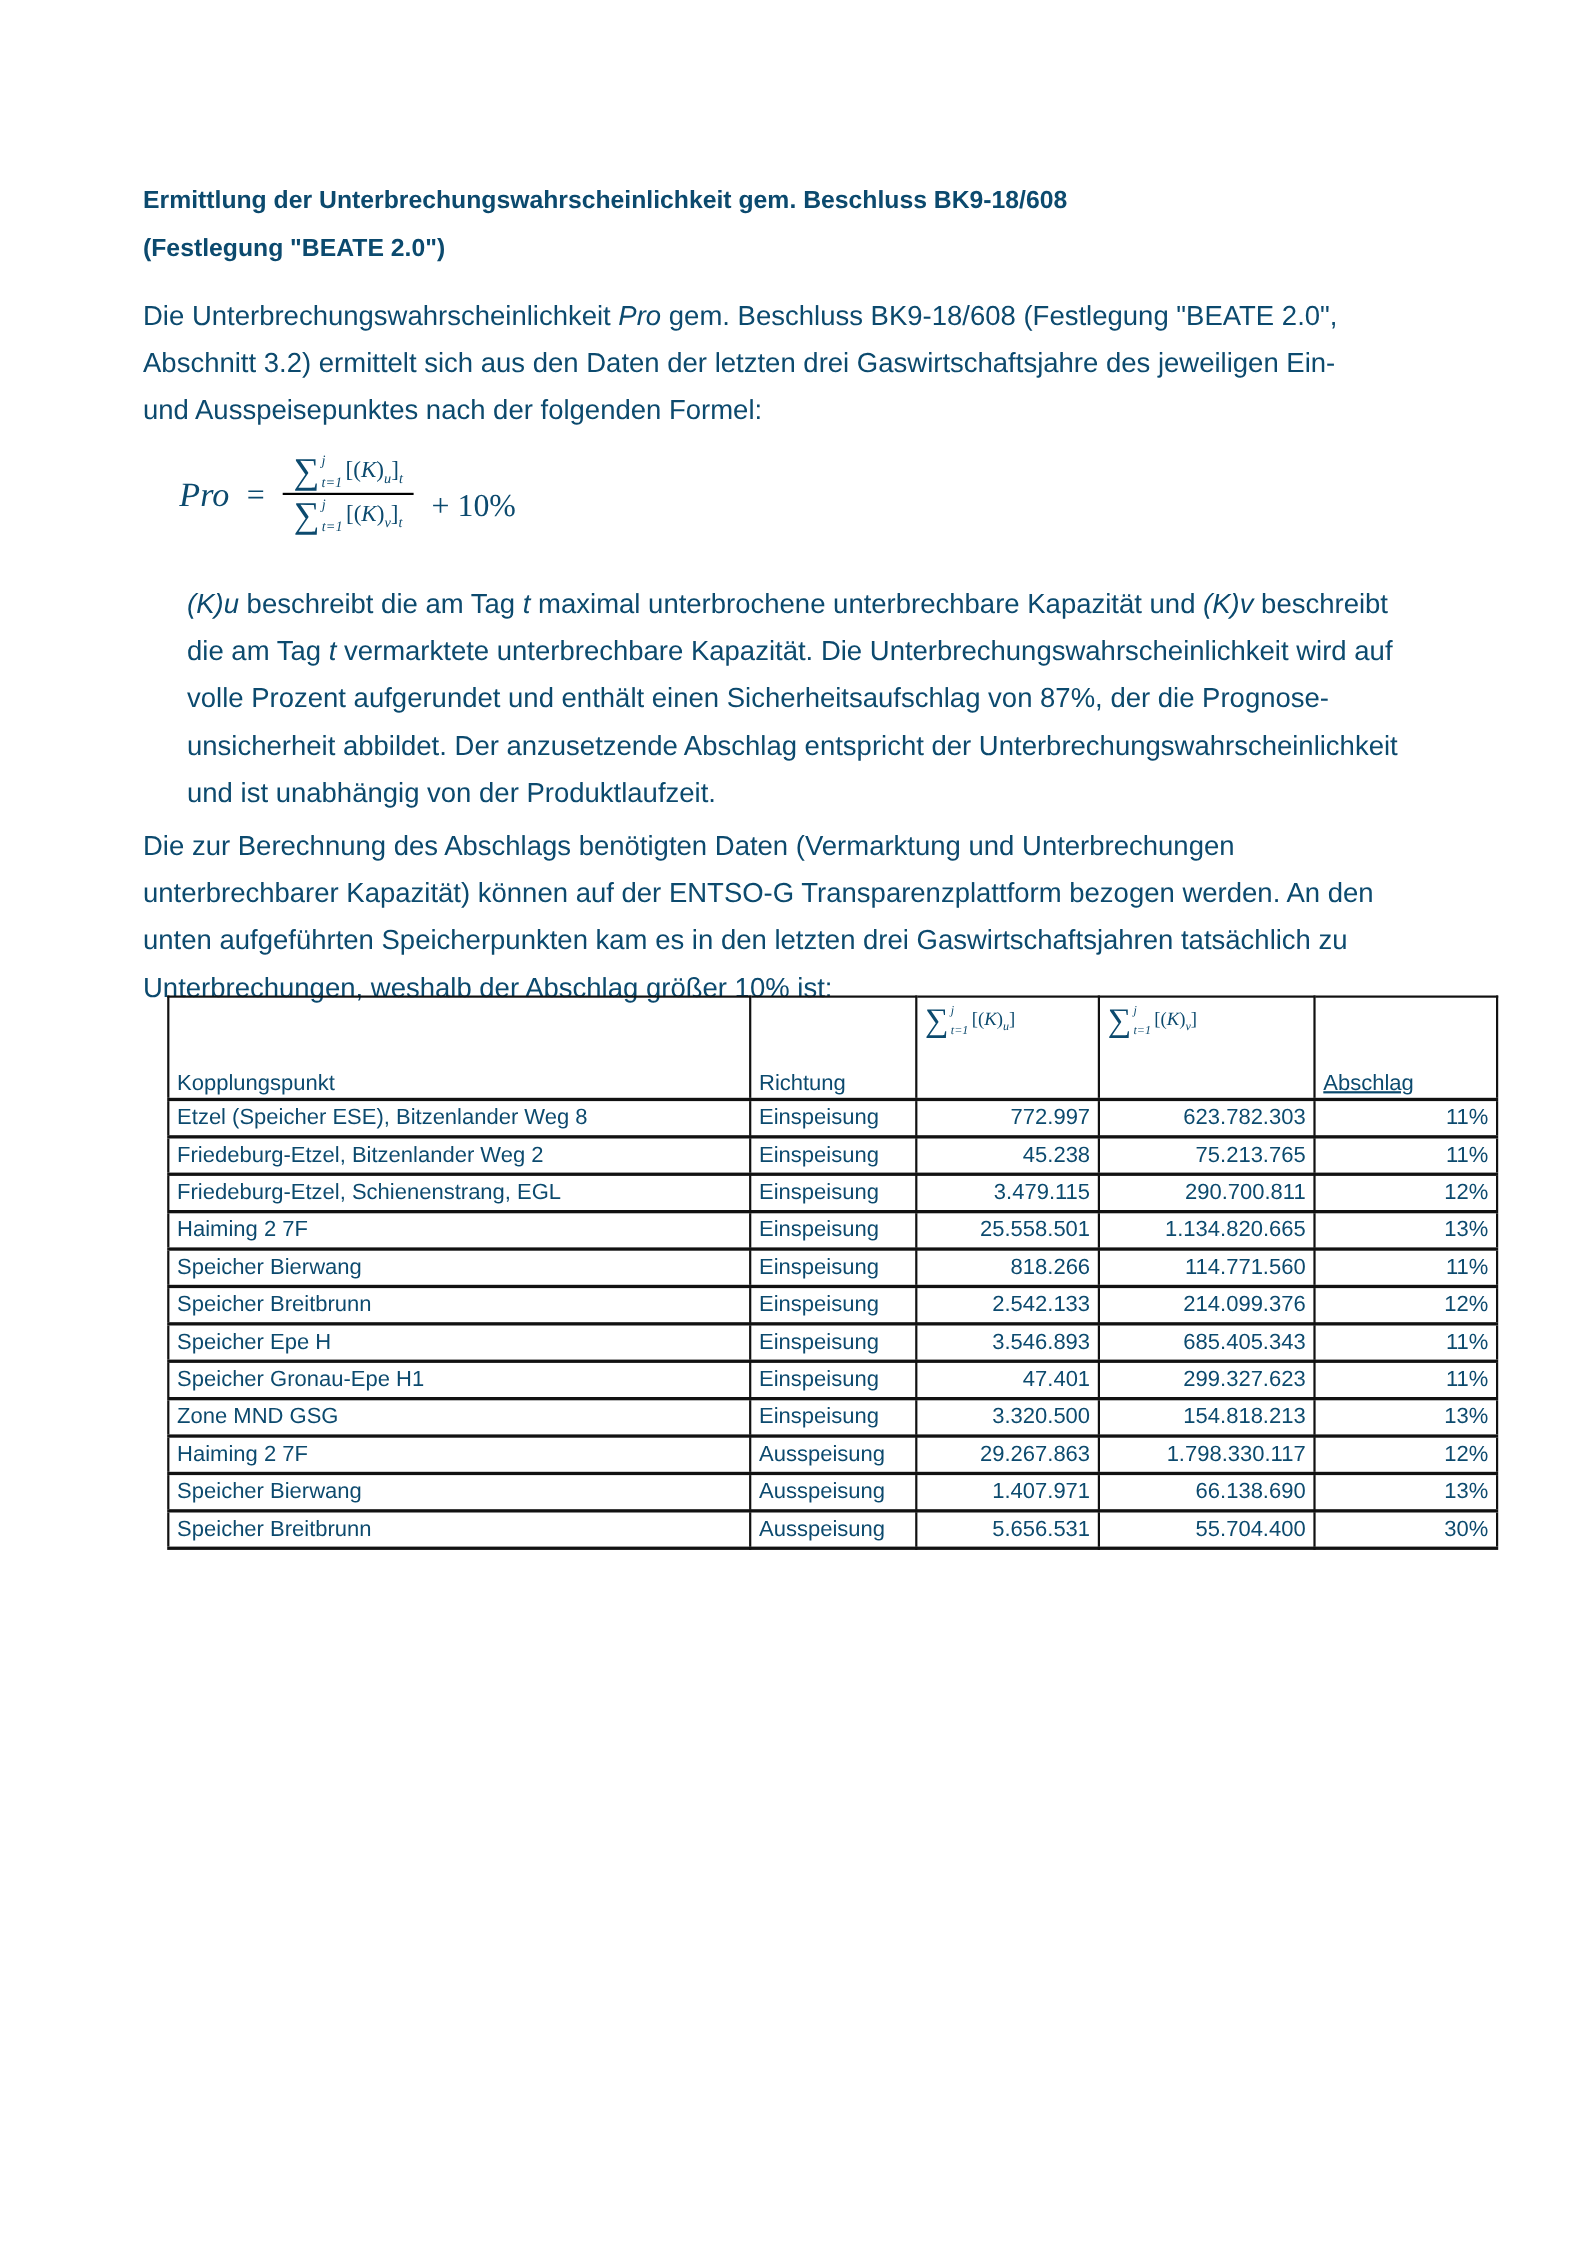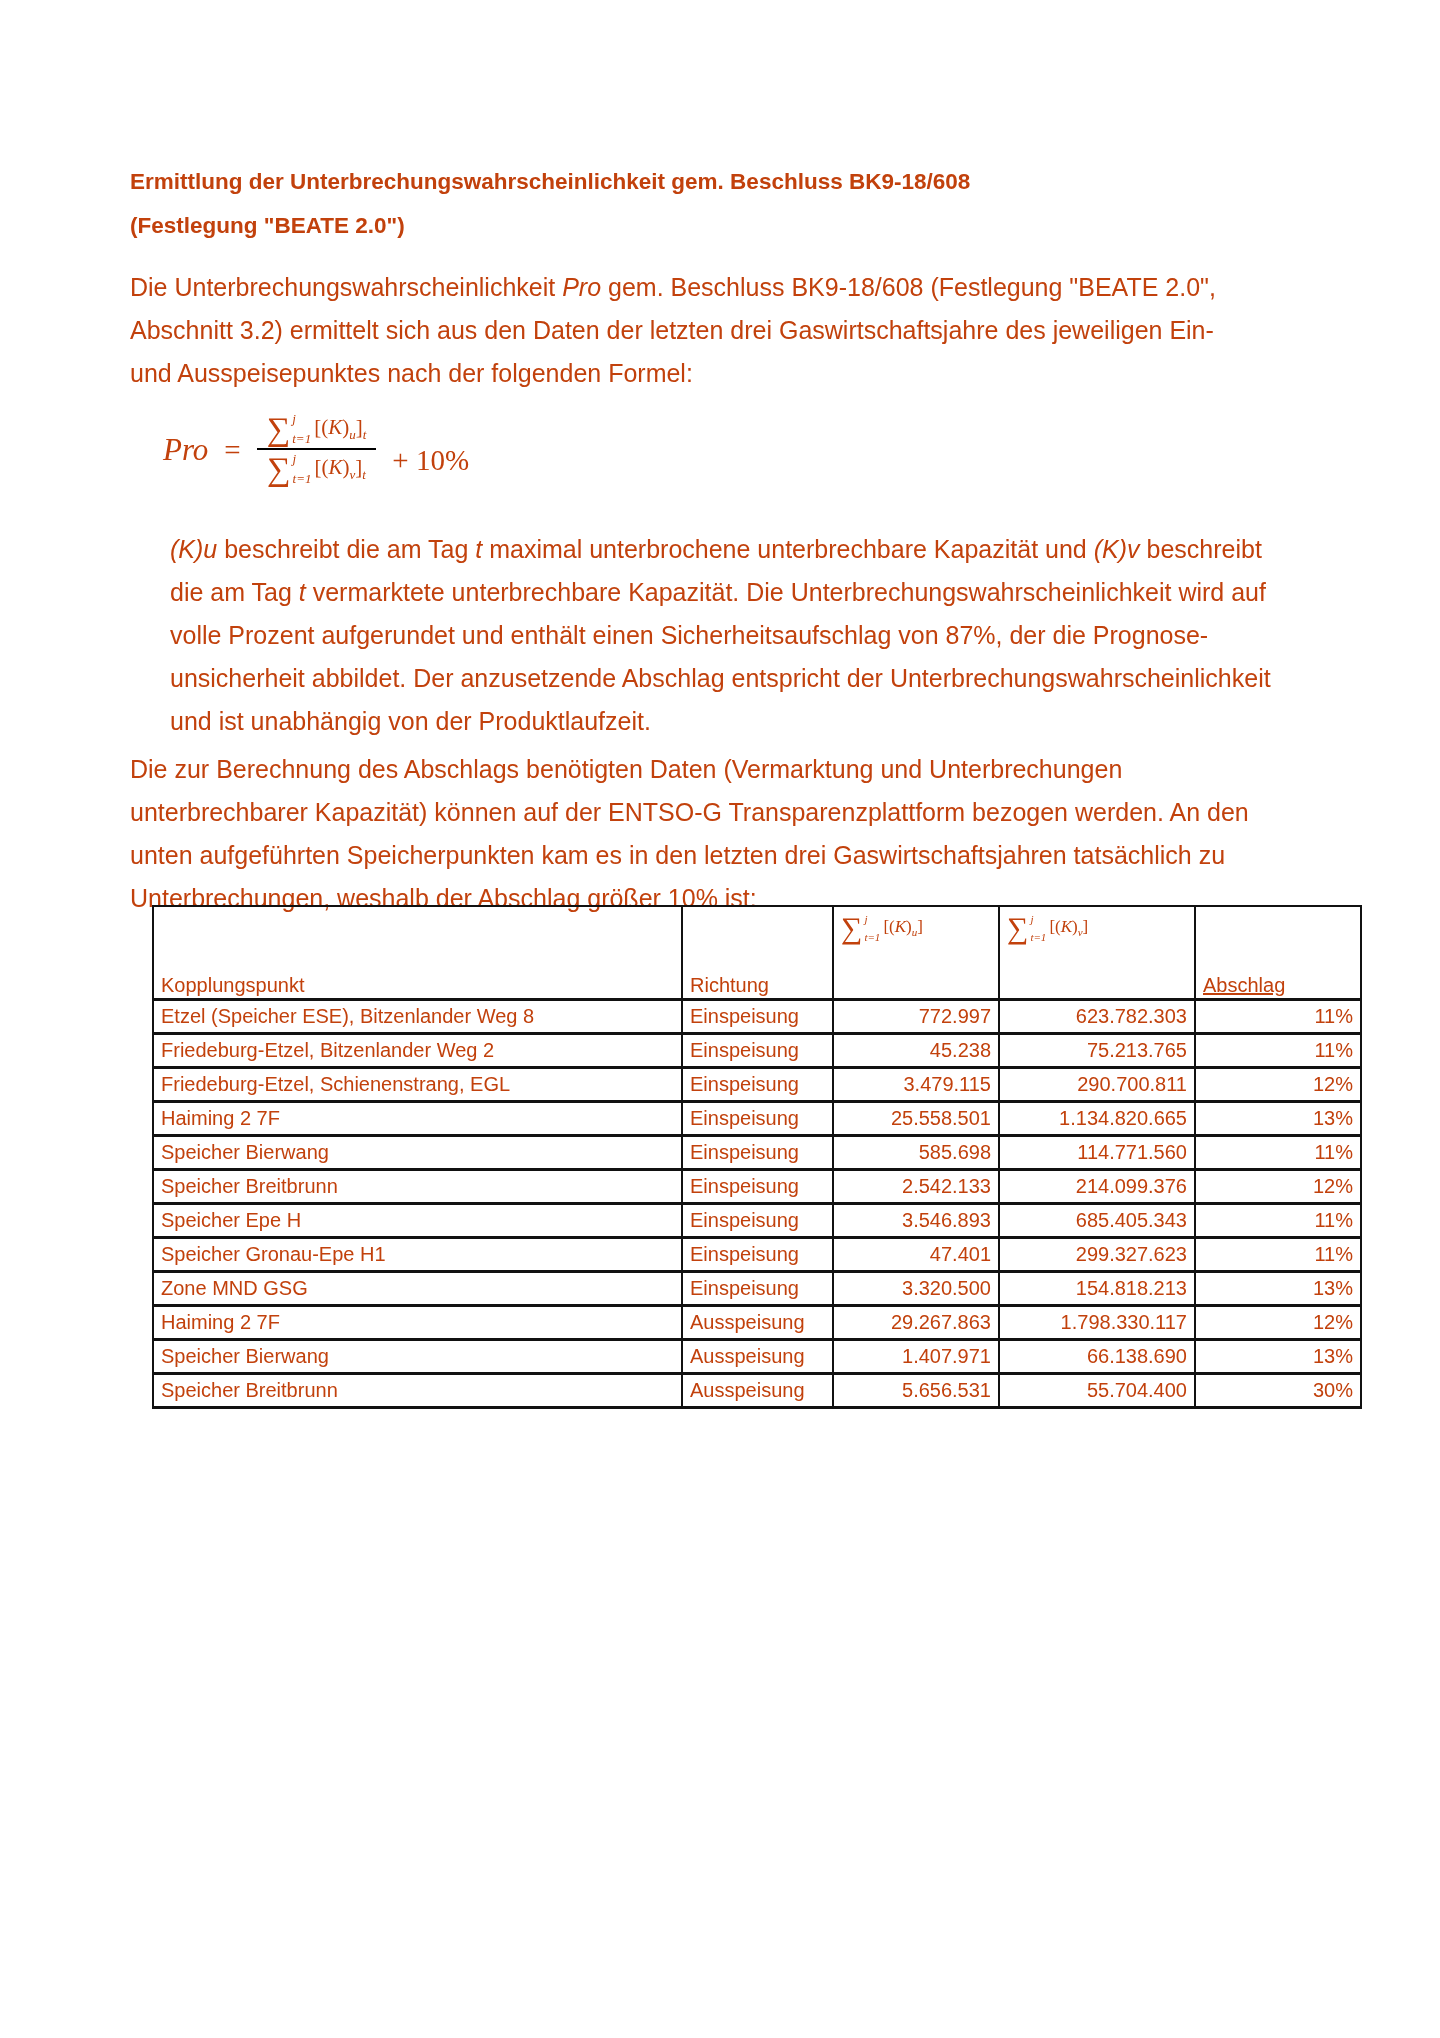--- a/index.html
+++ b/index.html
@@ -1,21 +1,21 @@
 <!DOCTYPE html>
 <html><head>
 <meta charset="utf-8">
 <style>
   html,body { margin:0; padding:0; background:#e8e8e8; }
   .page {
     position:relative;
     width:1440px; height:2038px;
     background:#ffffff;
     font-family:"Liberation Sans", sans-serif;
-    color:#c2410c;
+    color:#0c4a6e;
     overflow:hidden;
   }
   .abs { position:absolute; }
   .doc-title {
     left:130px; top:160px; width:1210px;
     font-weight:bold; font-size:22.5px; line-height:44px;
   }
   .para {
     left:130px; width:1220px;
     font-size:25px; line-height:43px;
@@ -185,21 +185,21 @@
         <tr>
           <td>Haiming 2 7F</td>
           <td>Einspeisung</td>
           <td class="num-cell">25.558.501</td>
           <td class="num-cell">1.134.820.665</td>
           <td class="num-cell">13%</td>
         </tr>
         <tr>
           <td>Speicher Bierwang</td>
           <td>Einspeisung</td>
-          <td class="num-cell">585.698</td>
+          <td class="num-cell">818.266</td>
           <td class="num-cell">114.771.560</td>
           <td class="num-cell">11%</td>
         </tr>
         <tr>
           <td>Speicher Breitbrunn</td>
           <td>Einspeisung</td>
           <td class="num-cell">2.542.133</td>
           <td class="num-cell">214.099.376</td>
           <td class="num-cell">12%</td>
         </tr>

